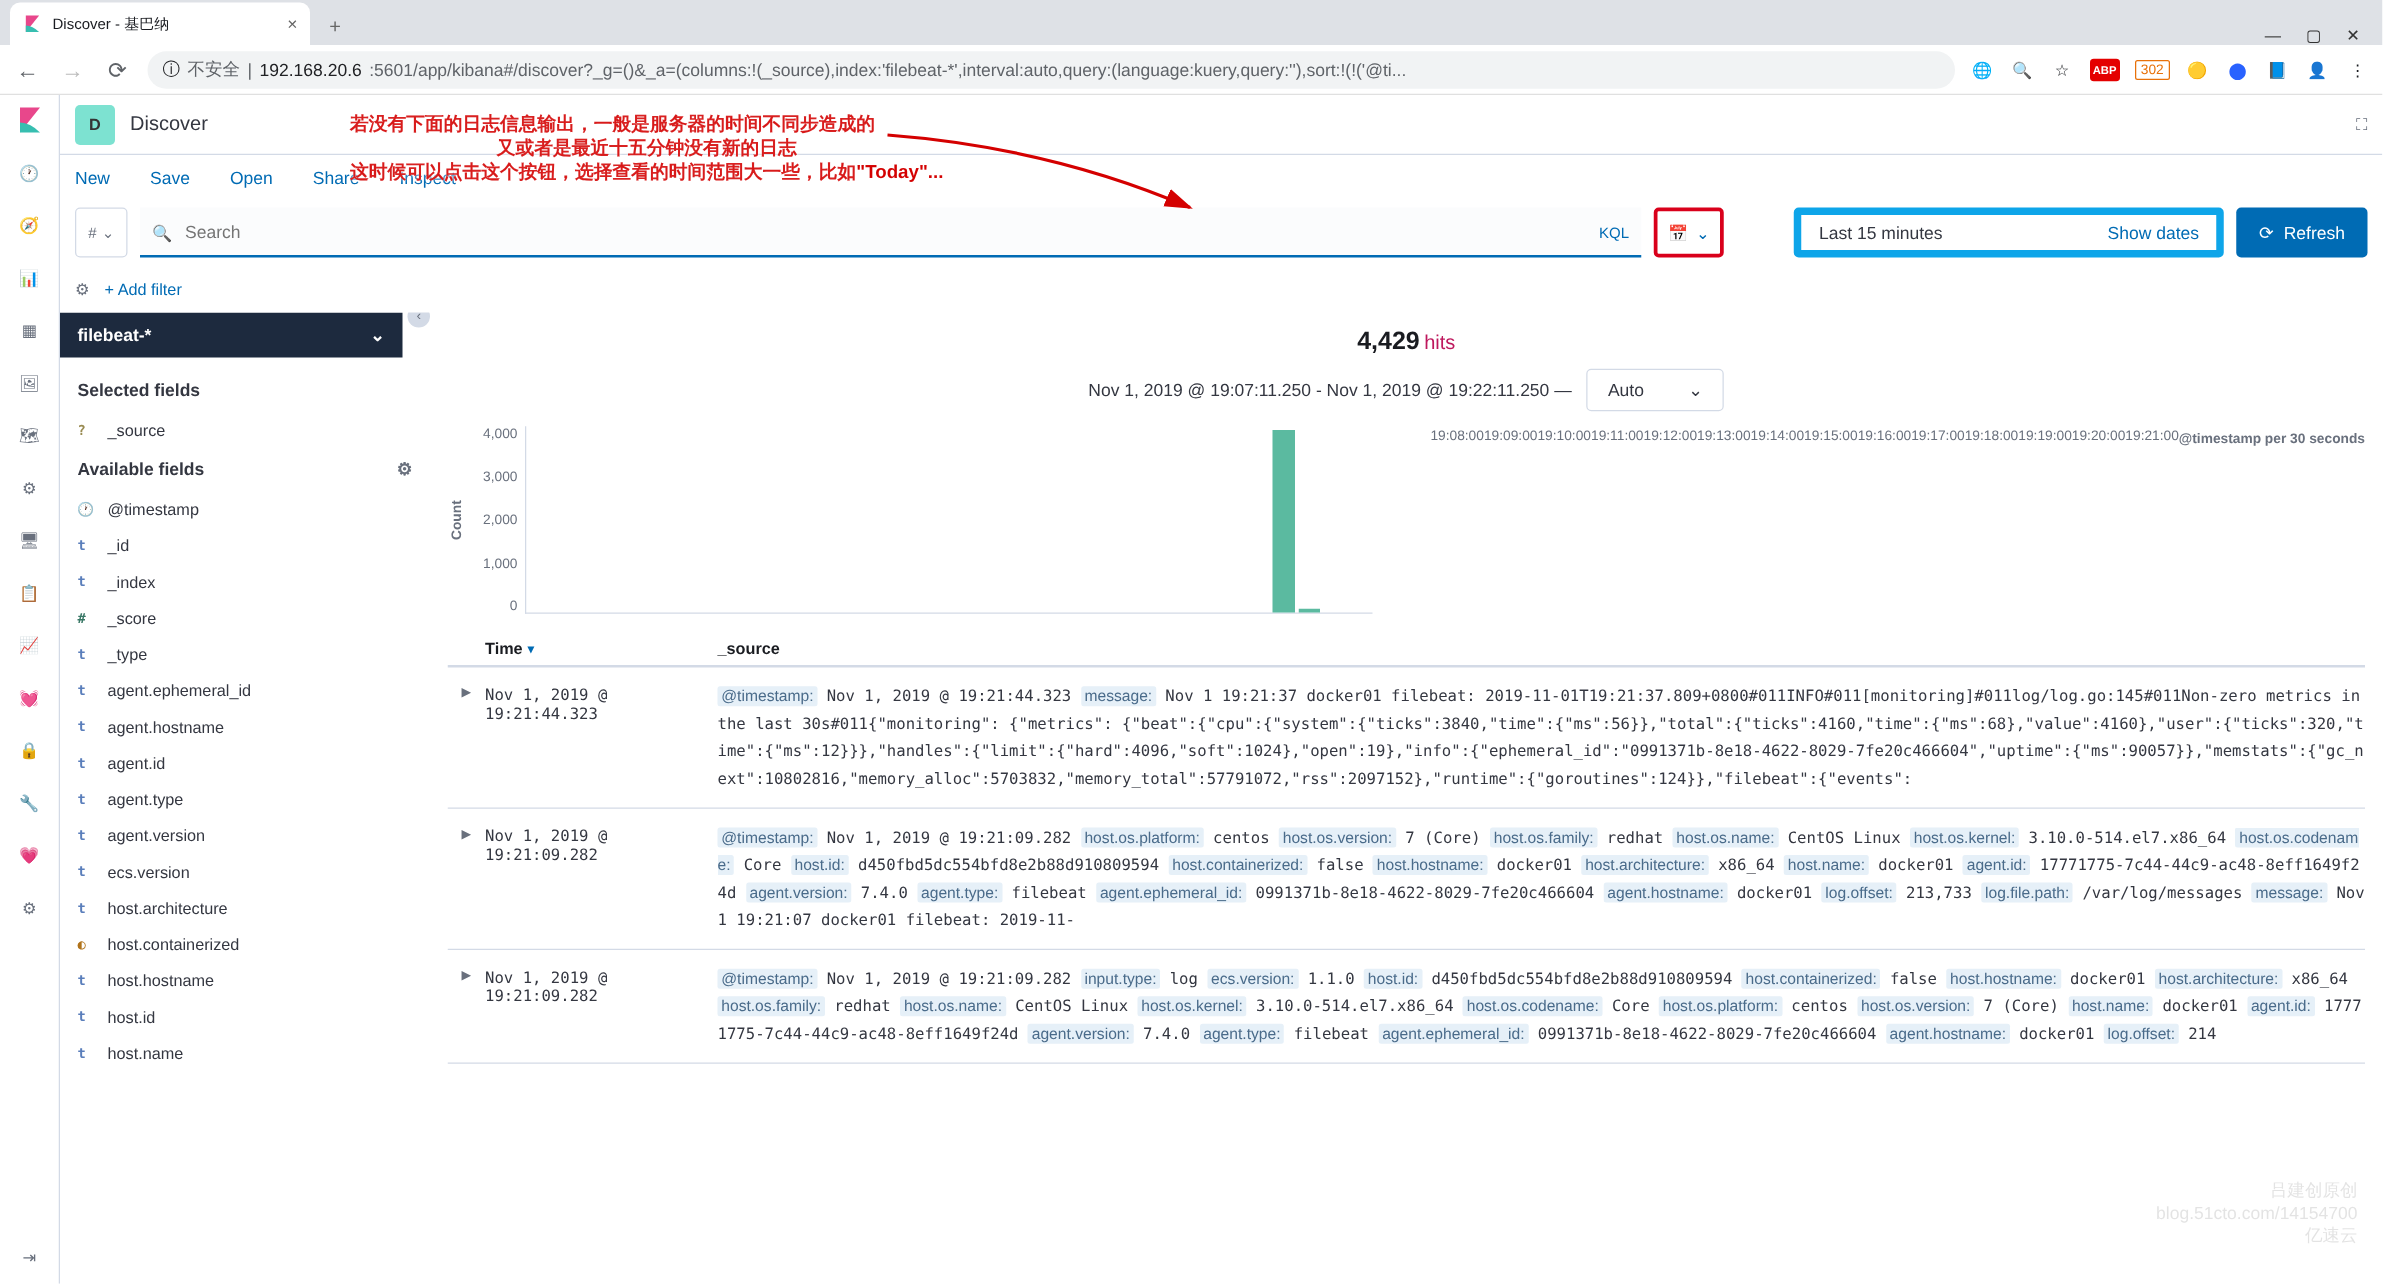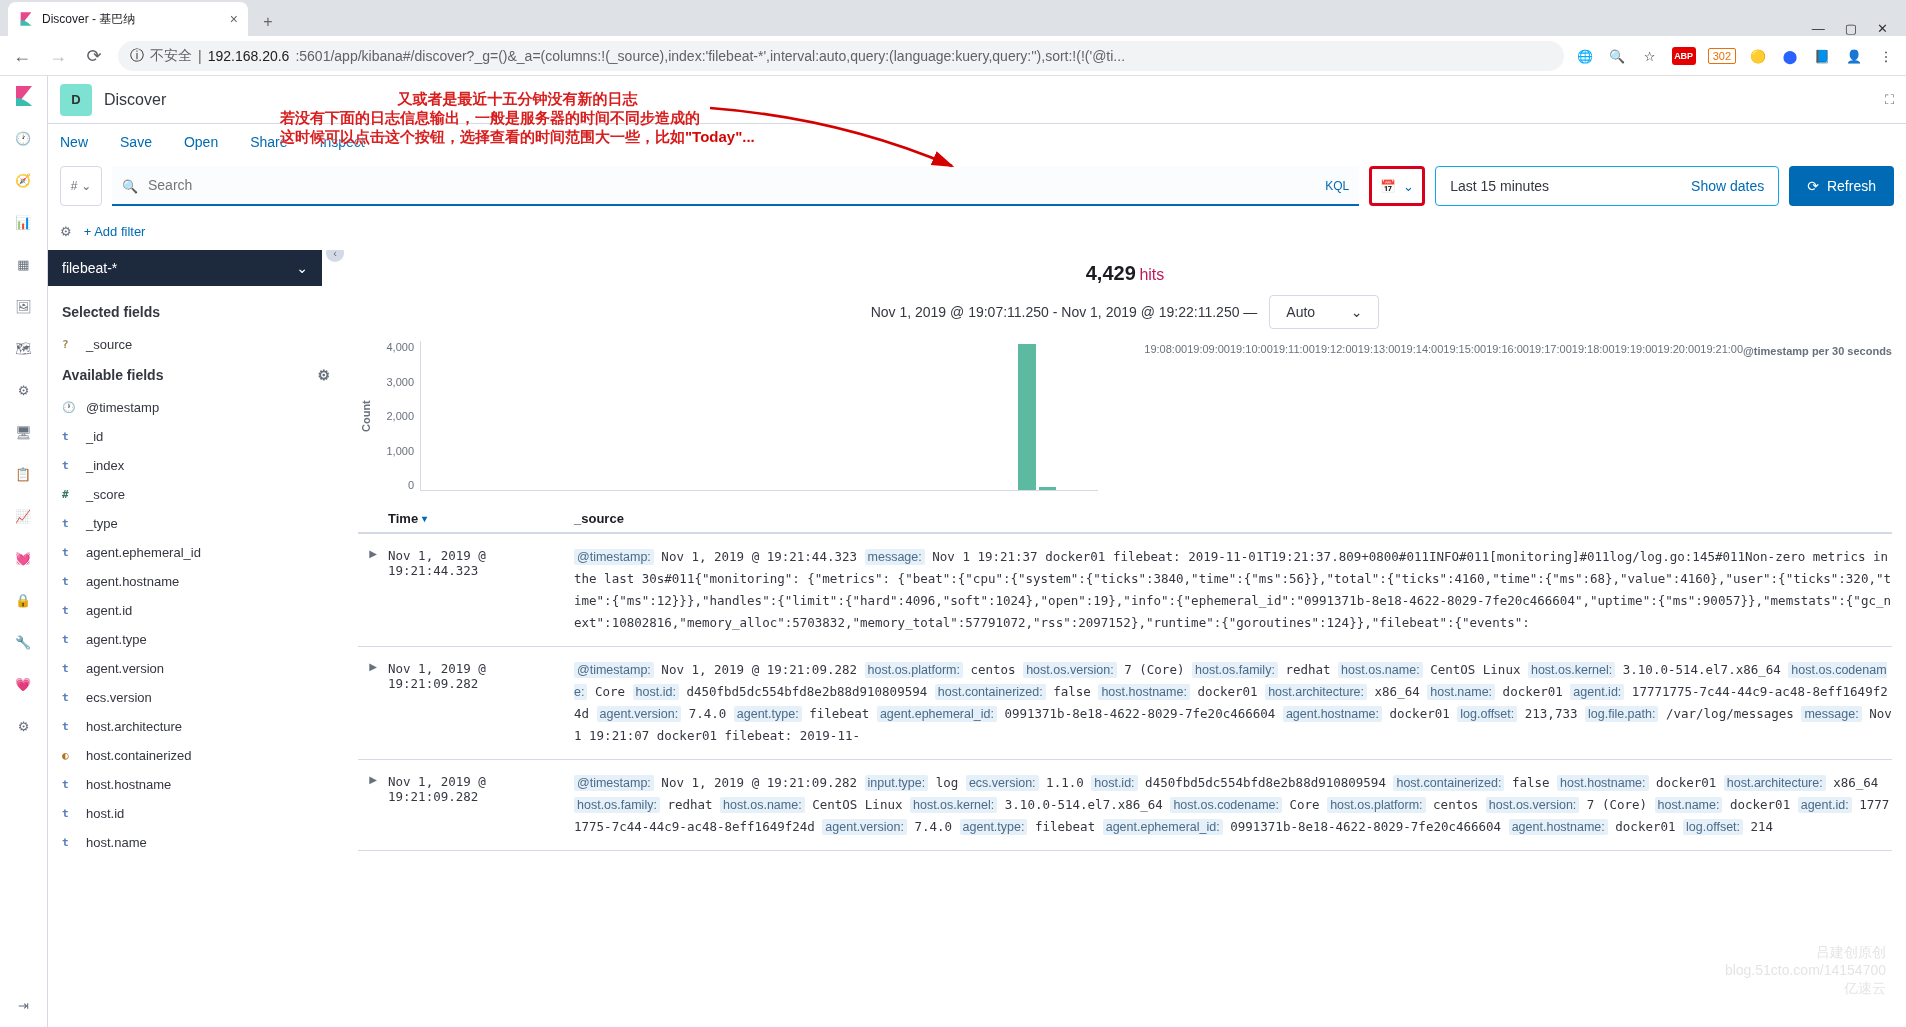--- a/index.html
+++ b/index.html
@@ -45,35 +45,35 @@
 .top-menu a { color: #006bb4; cursor: pointer; }
 
 
 .query-row { display: flex; align-items: center; padding: 6px 12px; gap: 10px; }
 .filter-button { height: 40px; width: 42px; border: 1px solid #d3dae6; border-radius: 4px; display: flex; align-items: center; justify-content: center; gap: 4px; color: #69707d; font-size: 12px; }
 .search-wrap { flex: 1; position: relative; display: flex; align-items: center; }
 .search-wrap .search-icon { position: absolute; left: 10px; color: #98a2b3; }
 .search-wrap input { flex: 1; height: 40px; border: none; border-bottom: 2px solid #006bb4; background: #fbfcfd; padding: 0 10px 0 36px; font-size: 14px; outline: none; }
 .kql-lbl { position: absolute; right: 10px; color: #006bb4; font-size: 12px; }
 .date-picker { height: 40px; border: 3px solid #d9001b; border-radius: 4px; display: flex; align-items: center; padding: 0 8px; gap: 6px; color: #006bb4; width: 56px; justify-content: center; }
-.date-range-txt { height: 40px; border: 1px solid #0ea5e9; border-radius: 4px; display: flex; align-items: center; padding: 0 14px; color: #343741; font-size: 14px; width: 344px; justify-content: space-between; }
+.date-range-txt { height: 40px; border: 6px solid #0ea5e9; border-radius: 4px; display: flex; align-items: center; padding: 0 14px; color: #343741; font-size: 14px; width: 344px; justify-content: space-between; margin-left: 46px; }
 .show-dates { color: #006bb4; }
 .refresh-btn { height: 40px; background: #006bb4; color: #fff; border: none; border-radius: 4px; padding: 0 18px; font-size: 14px; display: flex; align-items: center; gap: 8px; cursor: pointer; }
 
 
 .filter-bar { height: 38px; display: flex; align-items: center; padding: 0 12px; gap: 12px; }
 .filter-bar .gear { color: #69707d; }
 .add-filter { color: #006bb4; font-size: 13px; cursor: pointer; }
 
 
 .body-area { flex: 1; display: flex; overflow: hidden; }
 
 
 .field-sidebar { width: 296px; display: flex; flex-direction: column; overflow: hidden; }
-.index-pattern-selector { background: #1d2a3e; color: #fff; padding: 10px 14px; font-size: 14px; font-weight: 400; display: flex; justify-content: space-between; align-items: center; margin: 0 8px 0 0; border-radius: 0; }
+.index-pattern-selector { background: #1d2a3e; color: #fff; padding: 10px 14px; font-size: 14px; font-weight: 700; display: flex; justify-content: space-between; align-items: center; margin: 0 8px 0 0; border-radius: 0; }
 .close-circle { width: 18px; height: 18px; border-radius: 50%; background: #d3dae6; color: #69707d; display: flex; align-items: center; justify-content: center; font-size: 11px; margin-left: -4px; margin-top: -6px; }
 .index-wrap { display: flex; align-items: flex-start; }
 .fields-section { padding: 10px 14px; flex: 1; overflow-y: auto; }
 .section-title { font-size: 14px; font-weight: 600; color: #343741; margin: 8px 0 10px; display: flex; justify-content: space-between; align-items: center; }
 .field-item { display: flex; align-items: center; gap: 10px; padding: 7px 0; font-size: 13px; color: #343741; cursor: pointer; }
 .field-type { width: 14px; font-size: 11px; color: #69707d; font-family: monospace; font-weight: 600; }
 .field-type.t { color: #5a7ebb; }
 .field-type.num { color: #387765; }
 .field-type.q { color: #998b52; }
 .field-type.clock { color: #5a7ebb; }
@@ -402,22 +402,22 @@
     <div class="time-cell">Nov 1, 2019 @ 19:21:09.282</div>
     <div class="source-cell"><span class="src-key">@timestamp:</span> Nov 1, 2019 @ 19:21:09.282 <span class="src-key">input.type:</span> log <span class="src-key">ecs.version:</span> 1.1.0 <span class="src-key">host.id:</span> d450fbd5dc554bfd8e2b88d910809594 <span class="src-key">host.containerized:</span> false <span class="src-key">host.hostname:</span> docker01 <span class="src-key">host.architecture:</span> x86_64 <span class="src-key">host.os.family:</span> redhat <span class="src-key">host.os.name:</span> CentOS Linux <span class="src-key">host.os.kernel:</span> 3.10.0-514.el7.x86_64 <span class="src-key">host.os.codename:</span> Core <span class="src-key">host.os.platform:</span> centos <span class="src-key">host.os.version:</span> 7 (Core) <span class="src-key">host.name:</span> docker01 <span class="src-key">agent.id:</span> 17771775-7c44-44c9-ac48-8eff1649f24d <span class="src-key">agent.version:</span> 7.4.0 <span class="src-key">agent.type:</span> filebeat <span class="src-key">agent.ephemeral_id:</span> 0991371b-8e18-4622-8029-7fe20c466604 <span class="src-key">agent.hostname:</span> docker01 <span class="src-key">log.offset:</span> 214 </div>
               </div>
             </div>
         </div>
       </div>
     </div>
   </div>
 
   <div class="annotation" style="top:14px; left:280px;">
+    <div>若没有下面的日志信息输出，一般是服务器的时间不同步造成的</div>
     <div style="text-align:center">又或者是最近十五分钟没有新的日志</div>
-    <div>若没有下面的日志信息输出，一般是服务器的时间不同步造成的</div>
     <div>这时候可以点击这个按钮，选择查看的时间范围大一些，比如"Today"...</div>
   </div>
   <svg class="arrow-svg" style="top:12px; left:700px;" width="300" height="100">
     <defs>
         <marker id="ah" markerWidth="10" markerHeight="10" refX="8" refY="3" orient="auto">
           <path d="M0,0 L0,6 L9,3 z" fill="#d40000"></path>
         </marker>
       </defs>
     <path d="M 10 20 Q 140 30 252 78" stroke="#d40000" stroke-width="2.5" fill="none" marker-end="url(#ah)"></path>
   </svg>

